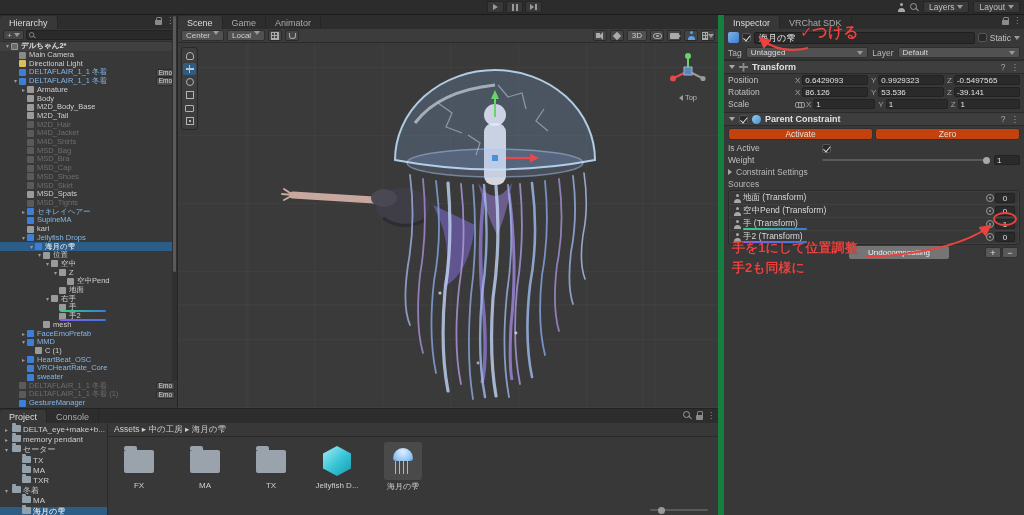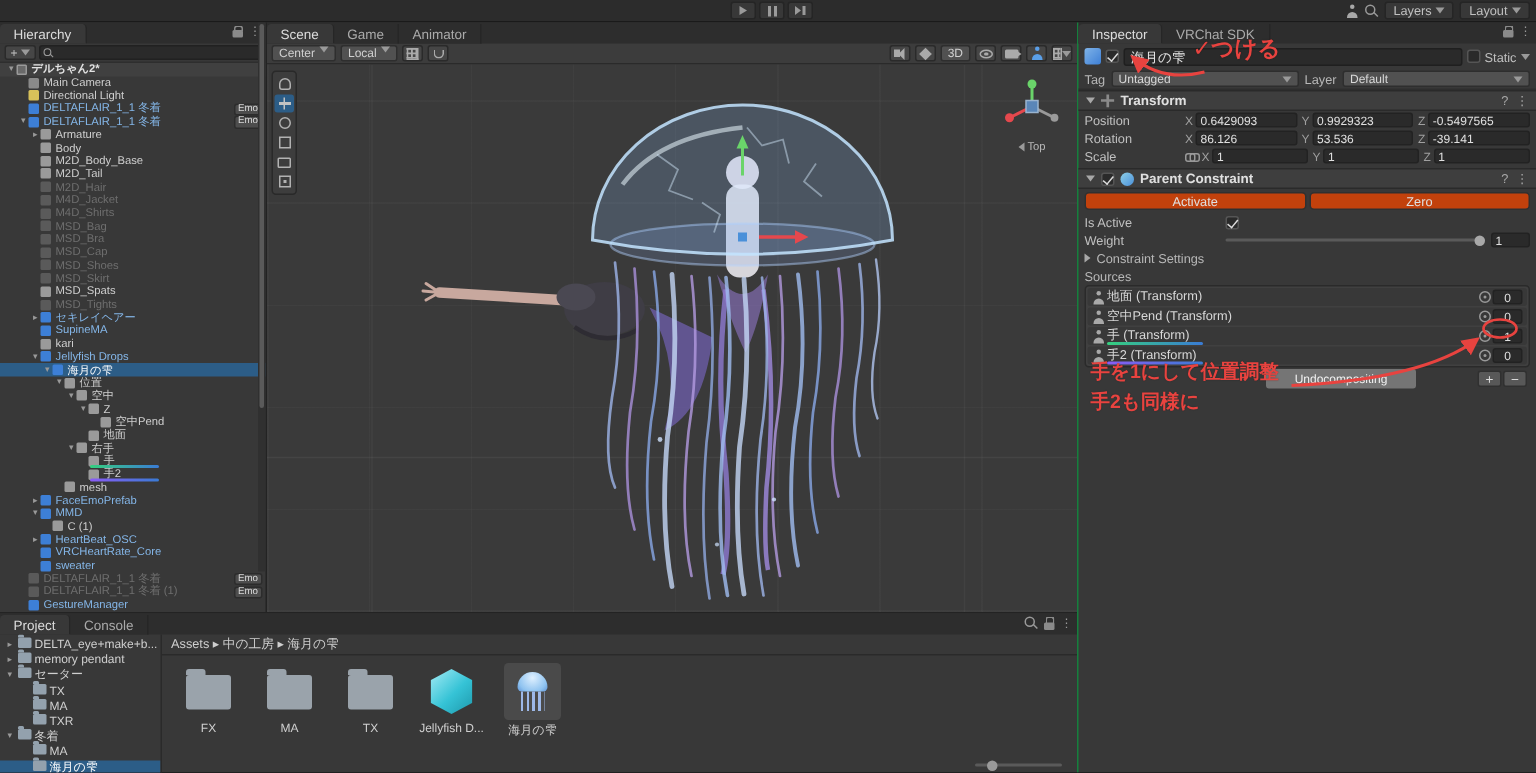--- a/index.html
+++ b/index.html
@@ -93,36 +93,36 @@
   #project{left:0;top:408px;width:718px;height:107px;background:#383838;border-top:1px solid #232323}
   .proj-body{display:flex;height:93px}
   .ptree{width:108px;border-right:1px solid #2a2a2a;padding-top:2px;overflow:hidden}
   .prow{height:10.2px;line-height:10px;font-size:8px;display:flex;gap:2px;padding-left:calc(3px + var(--d,0)*10px);white-space:nowrap;color:#cfcfcf}
   .prow.selected{background:#2c5d87;color:#fff}
   .prow .arrow{width:7px;font-size:6px;color:#999;text-align:center;flex:0 0 auto}
   .mini-folder{width:9px;height:7px;background:#93a1ad;border-radius:1px;position:relative;flex:0 0 auto}
   .mini-folder::before{content:"";position:absolute;top:-2px;left:0;width:4px;height:2px;background:inherit;border-radius:1px 1px 0 0}
   .pbrowser{flex:1;position:relative}
   .crumb{height:14px;border-bottom:1px solid #2a2a2a;display:flex;align-items:center;padding:0 6px;font-size:8.5px;color:#cfcfcf}
-  .agrid{display:flex;gap:8px;padding:5px 4px 0 8px}
+  .agrid{display:flex;gap:20px;padding:5px 4px 0 8px}
   .asset{width:46px;text-align:center}
   .thumb-wrap{width:38px;height:38px;margin:0 auto;display:flex;align-items:center;justify-content:center}
   .asset.selected .thumb-wrap{background:#4a4a4a;border-radius:3px}
   .aname{font-size:8px;margin-top:1px;color:#cfcfcf;white-space:nowrap;overflow:hidden}
   .thumb{position:relative}
   .ic-folder{width:30px;height:23px;background:#9aa3ab;border-radius:2px;position:relative}
   .ic-folder::before{content:"";position:absolute;top:-4px;left:0;width:13px;height:4px;background:inherit;border-radius:2px 2px 0 0}
   .ic-package{width:28px;height:30px;background:linear-gradient(135deg,#a5ecf5 0%,#35c3d6 55%,#1e98ab 100%);clip-path:polygon(50% 0,100% 25%,100% 75%,50% 100%,0 75%,0 25%)}
   .ic-jelly{width:30px;height:30px}
   .ic-jelly::before{content:"";position:absolute;left:5px;top:2px;width:20px;height:13px;border-radius:10px 10px 3px 3px;background:radial-gradient(circle at 50% 30%,#dff0ff,#8fc3f0 70%,#5e93d6)}
   .ic-jelly::after{content:"";position:absolute;left:7px;top:15px;width:16px;height:13px;background:repeating-linear-gradient(90deg,#9db8e8 0 1.5px,transparent 1.5px 4px)}
   .zoom-slider{position:absolute;right:10px;bottom:5px;width:58px;height:2px;background:#5a5a5a;border-radius:1px}
   .zoom-slider .knob{position:absolute;left:8px;top:-2.5px;width:7px;height:7px;border-radius:50%;background:#9a9a9a}
   
-  #inspector{left:718px;top:15px;width:306px;height:500px;background:#383838;border-left:1px solid #15803d}
+  #inspector{left:718px;top:15px;width:306px;height:500px;background:#383838;border-left:6px solid #15803d}
   .obj-header{height:17px;display:flex;align-items:center;gap:3px;padding:0 4px}
   .obj-cube{width:11px;height:11px;background:linear-gradient(135deg,#7fb3e8,#3d7fd6);border-radius:2px;flex:0 0 auto}
   .cb{width:9px;height:9px;background:#2a2a2a;border:1px solid #555;border-radius:2px;position:relative;flex:0 0 auto}
   .cb.on::after{content:"";position:absolute;left:2.4px;top:0.4px;width:3px;height:5.5px;border:solid #dcdcdc;border-width:0 1.5px 1.5px 0;transform:rotate(40deg)}
   .name-field{flex:1;height:12px;background:#2a2a2a;border:1px solid #1f1f1f;border-radius:2px;padding:0 4px;line-height:11px;font-size:9px;color:#e8e8e8}
   .static-grp{display:flex;align-items:center;gap:3px;font-size:8.5px;color:#c0c0c0}
   .row2{height:14px;display:flex;align-items:center;gap:4px;padding:0 4px;border-bottom:1px solid #2e2e2e}
   .lab{font-size:8.5px;color:#b8b8b8}
   .ddl{flex:1;height:11px;background:#515151;border:1px solid #2e2e2e;border-radius:2px;display:flex;align-items:center;justify-content:space-between;padding:0 4px;font-size:8px;color:#d8d8d8}
   .comp-header{height:14px;background:#3e3e3e;border-top:1px solid #2a2a2a;border-bottom:1px solid #2a2a2a;display:flex;align-items:center;gap:4px;padding:0 5px;font-weight:bold;font-size:9px;color:#e0e0e0}

